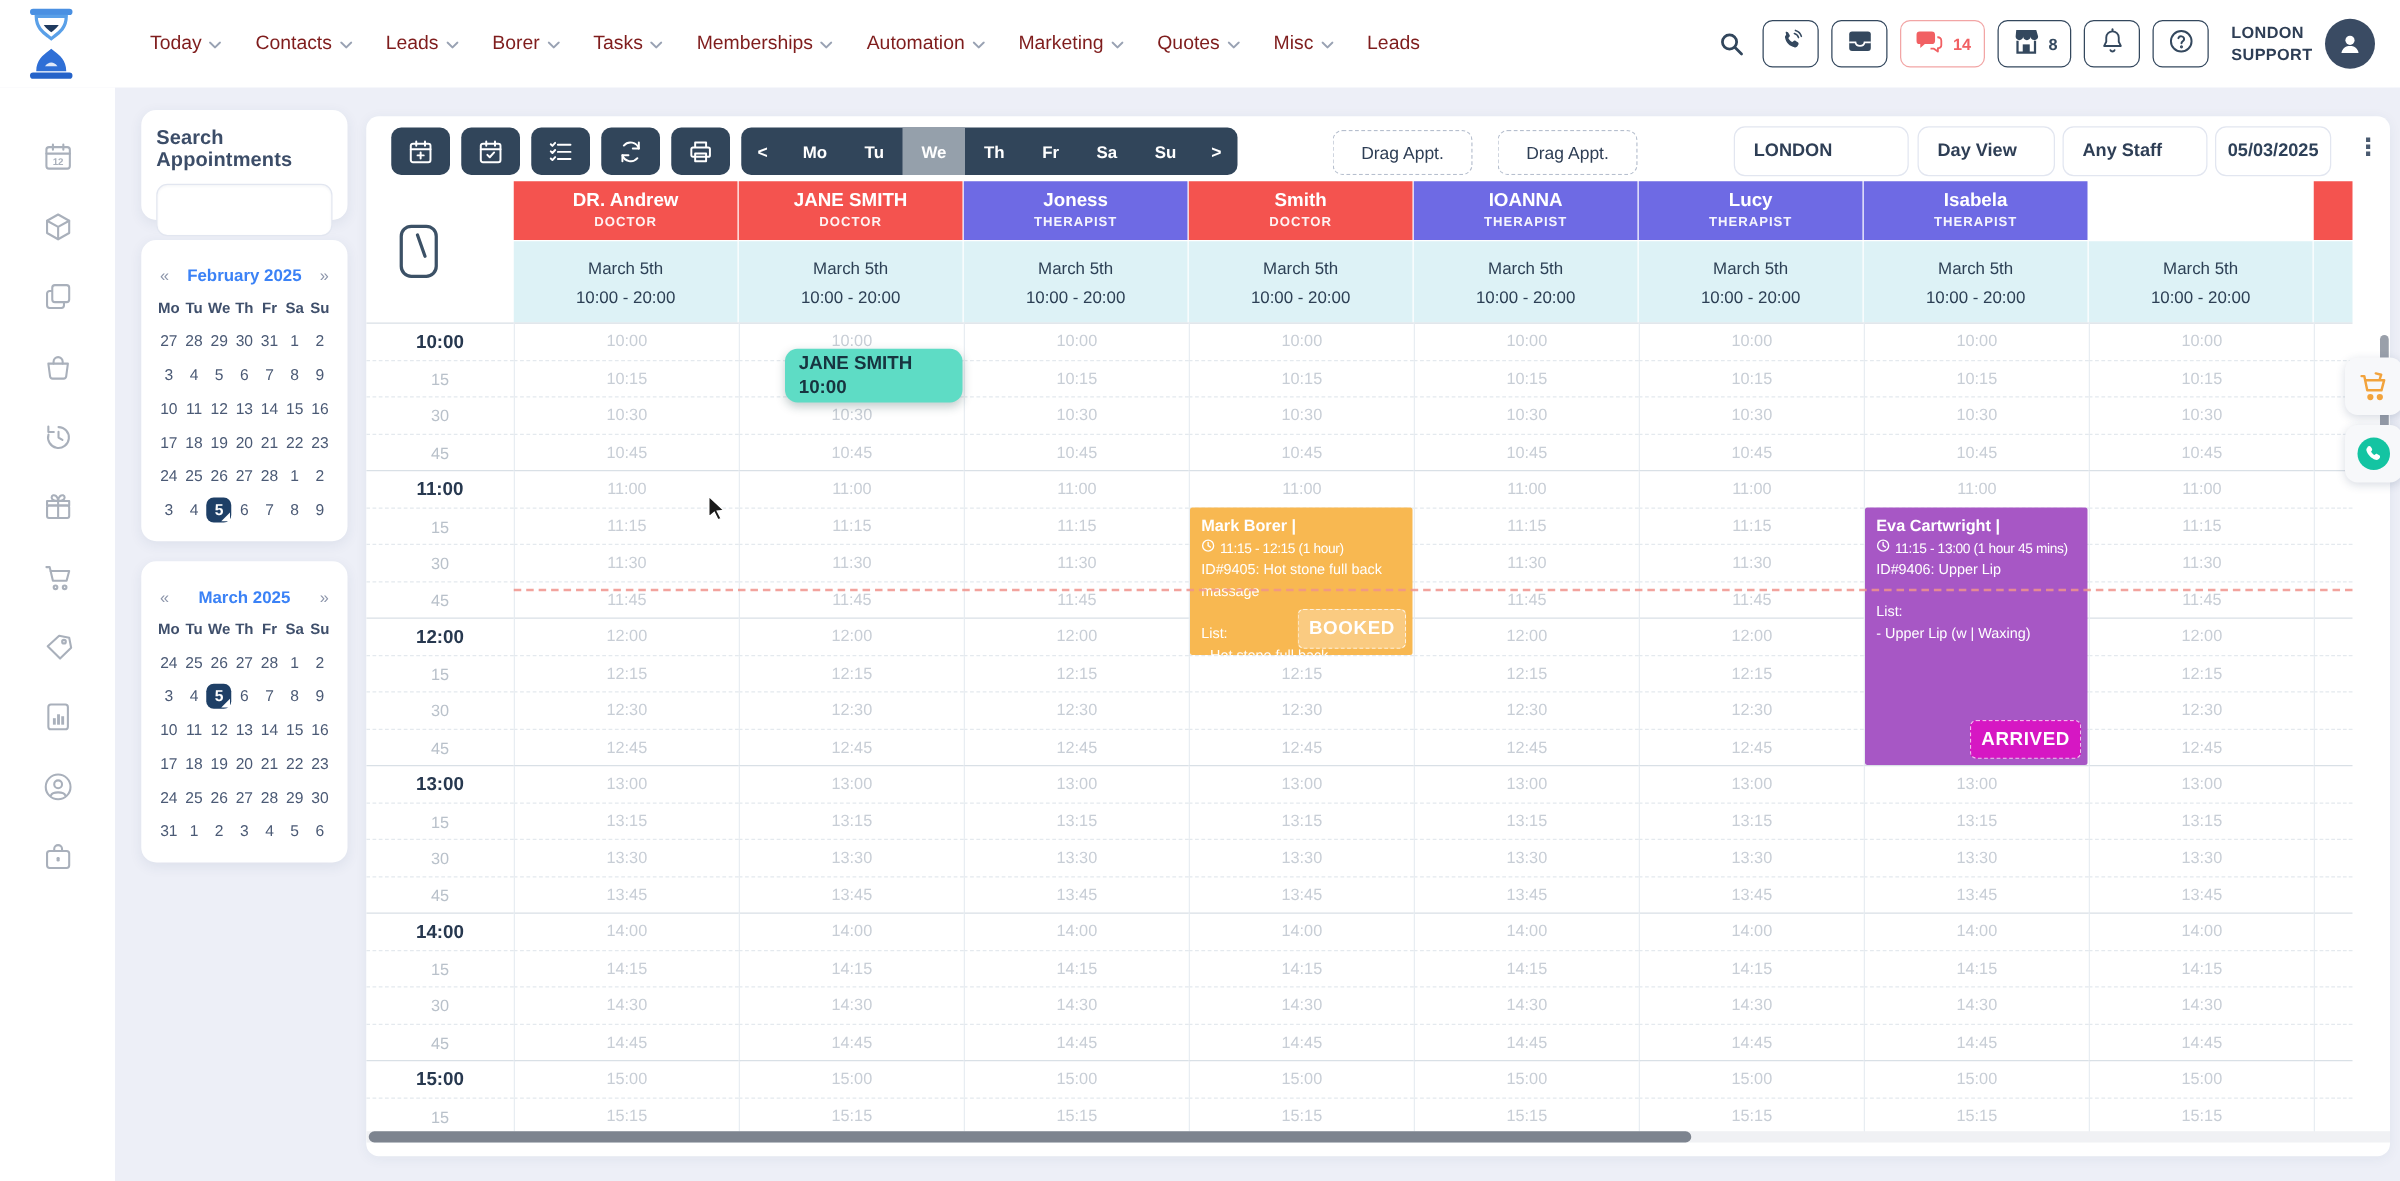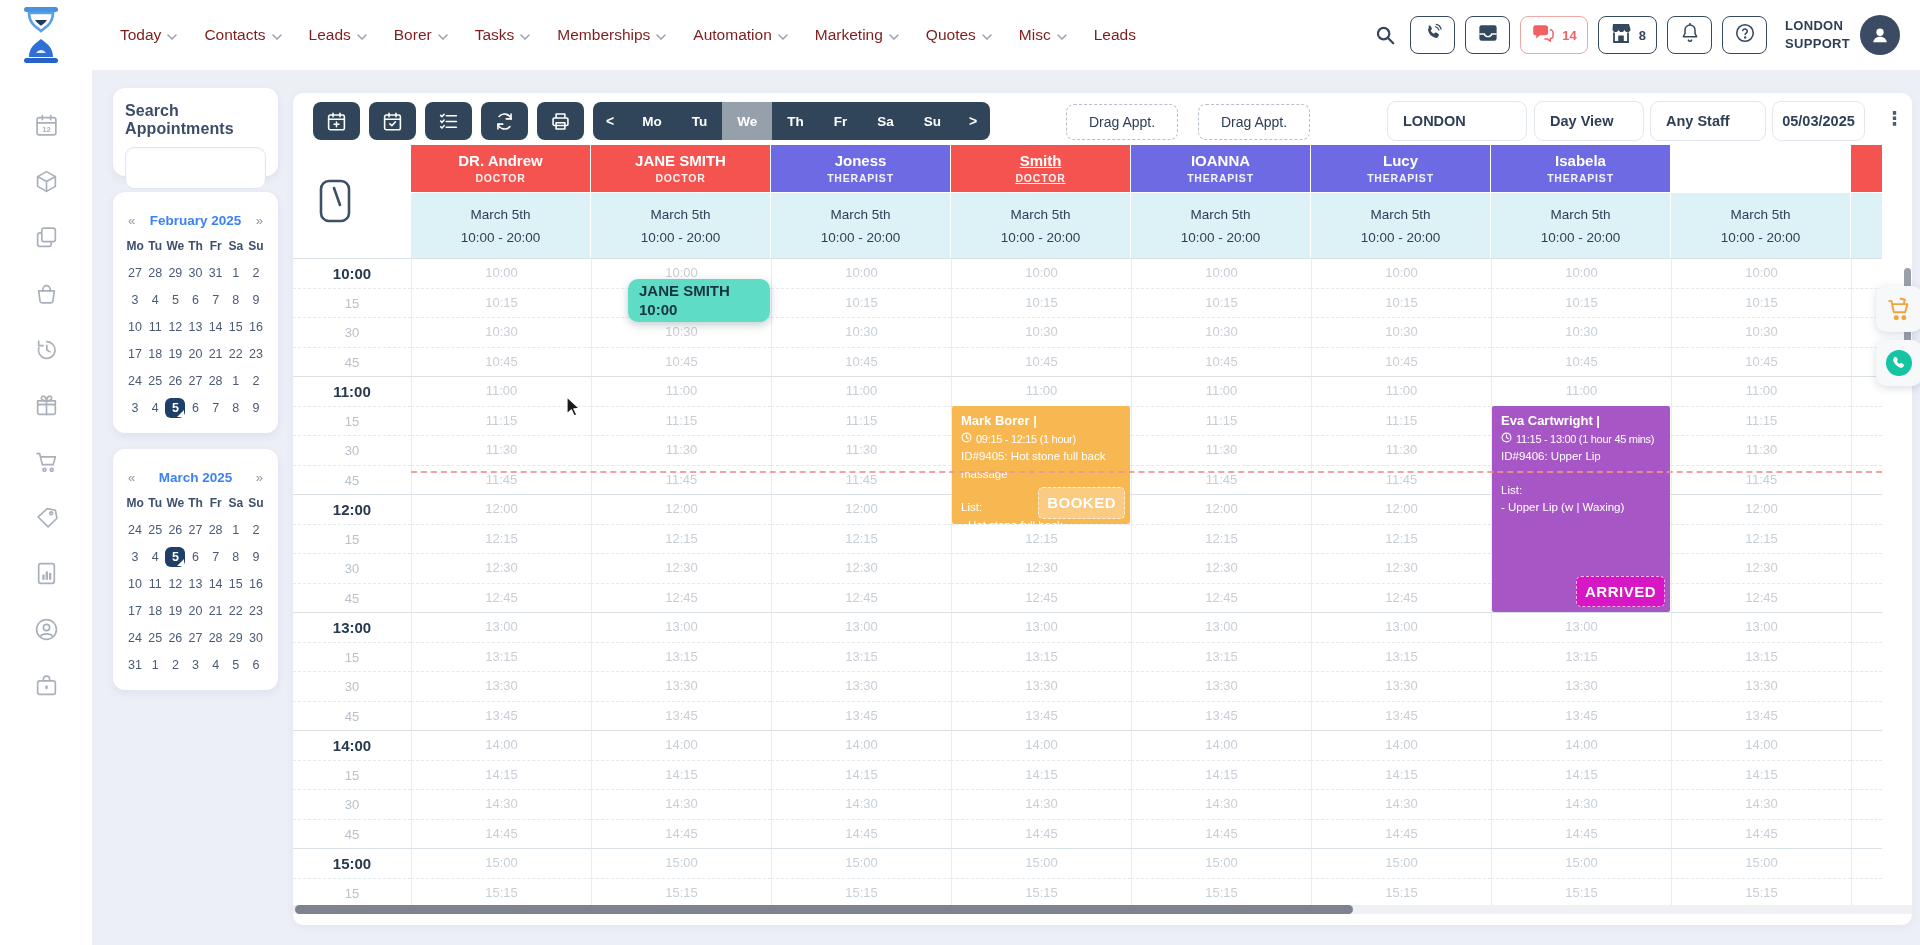--- a/index.html
+++ b/index.html
@@ -505,21 +505,21 @@
       <div class="dl2">10:00 - 20:00</div>
     </div>
     <div class="staffhead" style="position: absolute; left: 478px; top: 52px; width: 179px; height: 47px; background: rgb(110, 106, 228);">
       <div class="staffname">Joness</div>
       <div class="staffrole">THERAPIST</div>
     </div>
     <div class="datecell" style="position: absolute; left: 478px; top: 100px; width: 179px; height: 65px;">
       <div class="dl1">March 5th</div>
       <div class="dl2">10:00 - 20:00</div>
     </div>
-    <div class="staffhead" style="position: absolute; left: 658px; top: 52px; width: 179px; height: 47px; background: rgb(244, 83, 79); text-decoration: underline;">
+    <div class="staffhead" style="position: absolute; left: 658px; top: 52px; width: 179px; height: 47px; background: rgb(244, 83, 79);">
       <div class="staffname">Smith</div>
       <div class="staffrole">DOCTOR</div>
     </div>
     <div class="datecell" style="position: absolute; left: 658px; top: 100px; width: 179px; height: 65px;">
       <div class="dl1">March 5th</div>
       <div class="dl2">10:00 - 20:00</div>
     </div>
     <div class="staffhead" style="position: absolute; left: 838px; top: 52px; width: 179px; height: 47px; background: rgb(110, 106, 228);">
       <div class="staffname">IOANNA</div>
       <div class="staffrole">THERAPIST</div>
@@ -775,21 +775,21 @@
       <div class="chipline">JANE SMITH</div>
       <div class="chipline">10:00</div>
     </div>
     <div class="appt" style="position: absolute; left: 659px; top: 312.5px; width: 178px; height: 118px; background: rgb(248, 184, 81);">
       <div class="client">Mark Borer |</div>
       <div class="trange">
         <span><svg width="11" height="11" viewBox="0 0 12 12">
             <circle cx="6" cy="6" r="4.8" fill="none" stroke="#fff" stroke-width="1.2"></circle>
             <path d="M6 3.2V6l2 1.3" stroke="#fff" stroke-width="1.2" fill="none" stroke-linecap="round"></path>
           </svg></span>
-        <span>09:15 - 12:15 (1 hour)</span>
+        <span>11:15 - 12:15 (1 hour)</span>
       </div>
       <div class="service">ID#9405: Hot stone full back massage</div>
       <div class="spacer"></div>
       <div class="listlabel">List:</div>
       <div class="listitem">- Hot stone full back</div>
       <span class="badge">BOOKED</span>
     </div>
     <div class="appt" style="position: absolute; left: 1199px; top: 312.5px; width: 178px; height: 206.5px; background: rgb(167, 87, 197);">
       <div class="client">Eva Cartwright |</div>
       <div class="trange">

